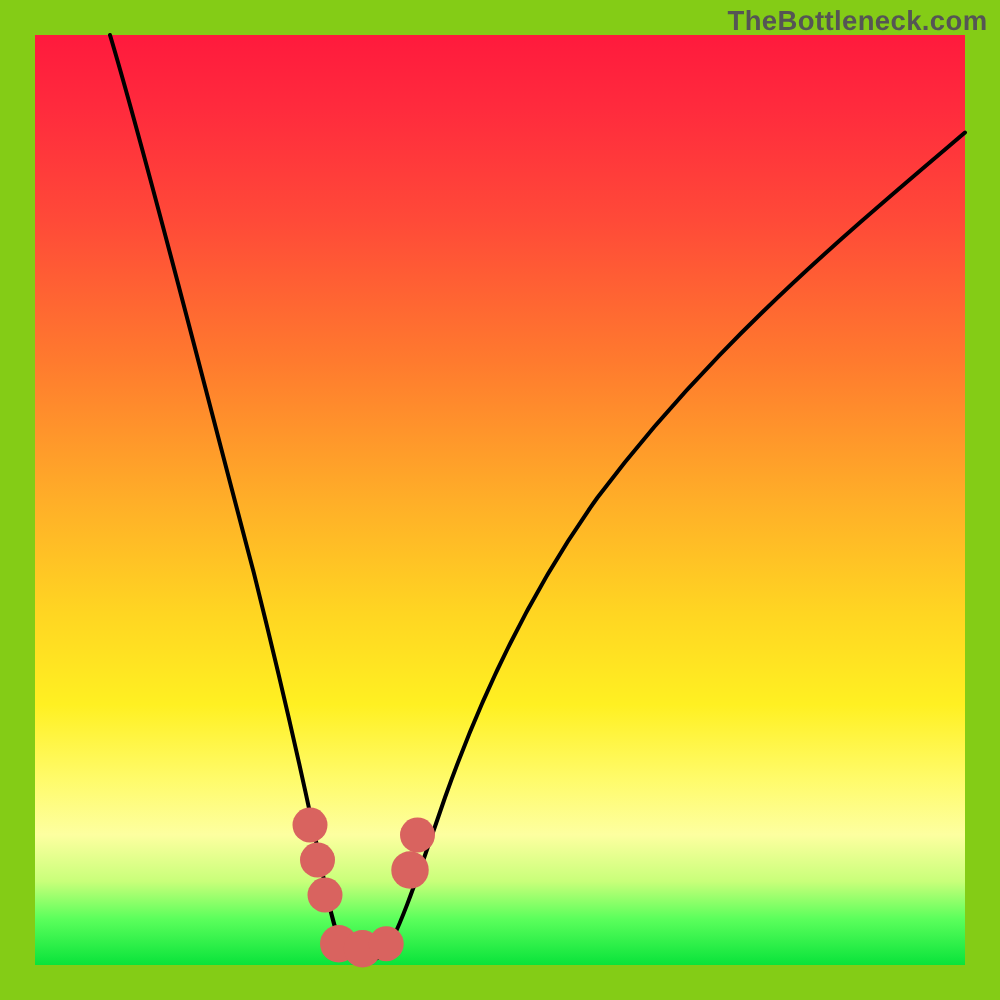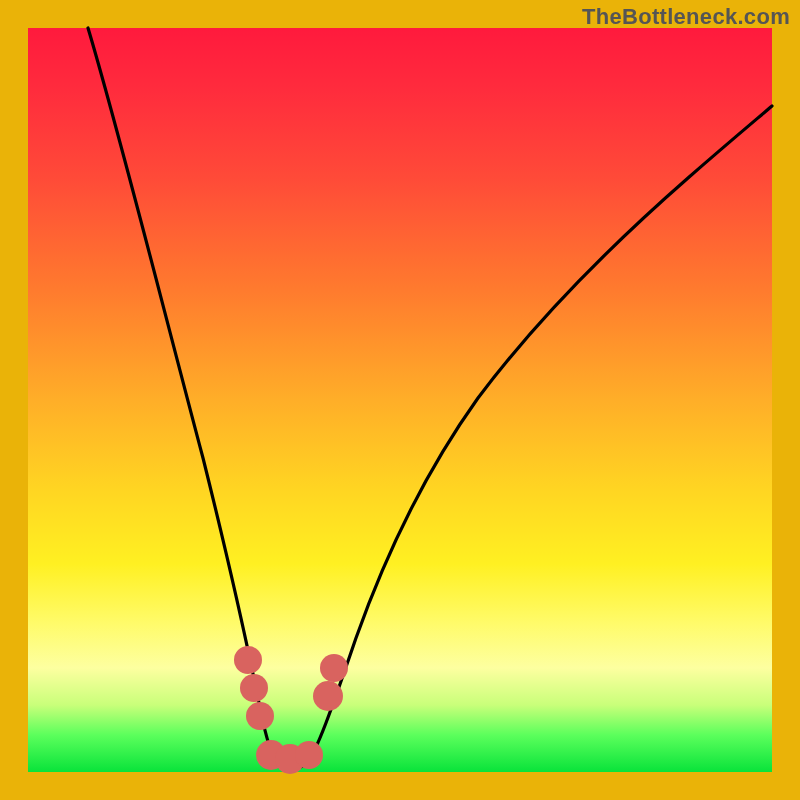--- a/index.html
+++ b/index.html
@@ -8,21 +8,21 @@
     width: 800px;
     height: 800px;
     background: #000;
     overflow: hidden;
     font-family: Arial, Helvetica, sans-serif;
   }
   .frame {
     position: absolute;
     left: 0; top: 0;
     width: 800px; height: 800px;
-    background: #eab308;
+    background: #84cc16;
   }
   .plot {
     position: absolute;
     left: 28px;
     top: 28px;
     width: 744px;
     height: 744px;
     
     background: linear-gradient(to bottom,
       #ff1a3d 0%,

